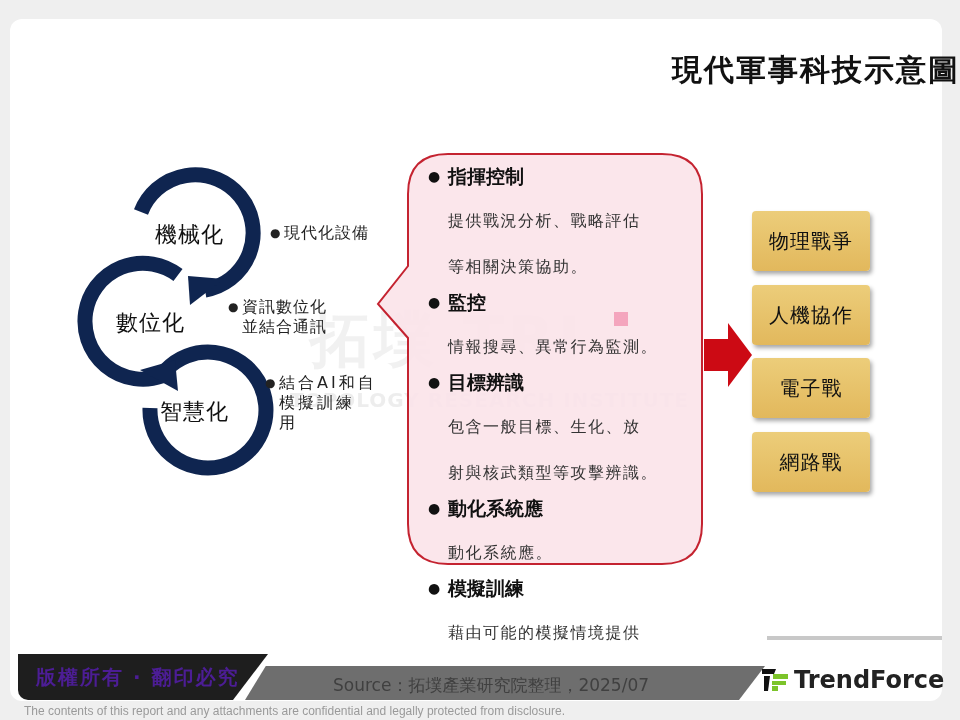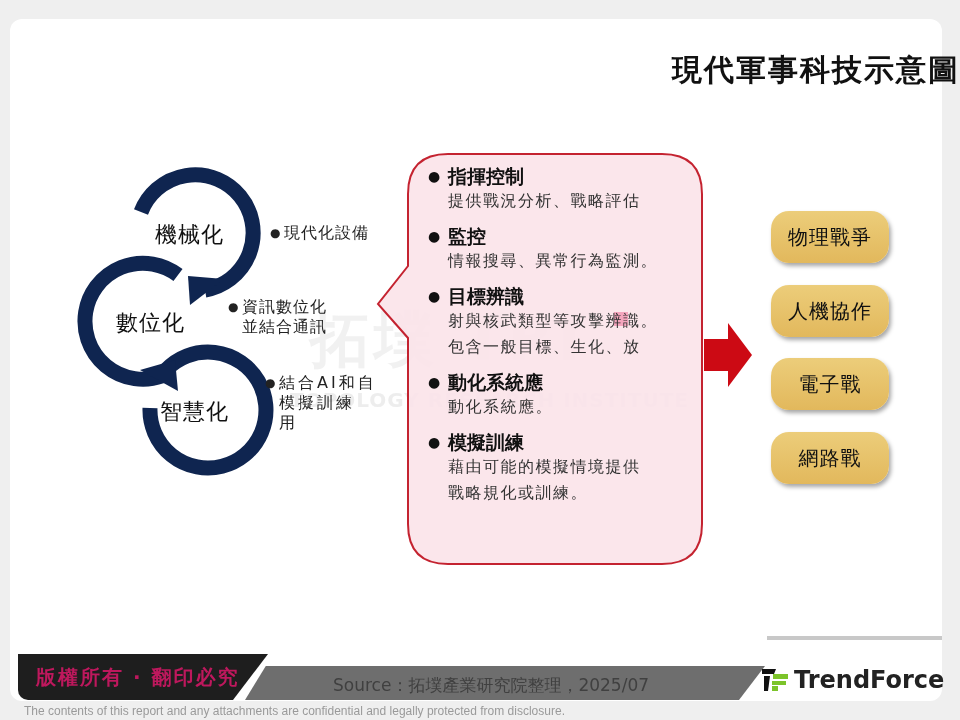--- a/index.html
+++ b/index.html
@@ -37,40 +37,40 @@
     position:absolute; left:428px; top:164px; width:270px;
   }
   .cap-item { margin-bottom:10px; }
   .cap-title {
     font-size:19px; font-weight:bold; color:#111; line-height:24px; position:relative; padding-left:20px;
   }
   .cap-title .bullet {
     position:absolute; left:0; top:0; font-size:14px; line-height:24px;
   }
   .cap-desc {
-    font-size:16px; color:#333; line-height:26px; padding-left:20px; letter-spacing:1.5px;
+    font-size:16px; color:#333; line-height:26px; padding-left:20px; letter-spacing:1.5px;margin-top:20px;
   }
   .pink-marker {
     position:absolute; left:614px; top:312px; width:14px; height:14px; background:#f4a5bd;
   }
   .red-arrow { position:absolute; left:704px; top:323px; }
   .domain-box {
-    position:absolute; left:771px; width:118px; height:52px; border-radius:18px;
+    position:absolute; left:752px; width:118px; height:60px; border-radius:4px;
     background:linear-gradient(#eccd7a, #e2b85c);
     box-shadow: 2px 3px 4px rgba(0,0,0,0.35);
     display:flex; align-items:center; justify-content:center;
     font-size:20px; color:#111; letter-spacing:1px;
   }
   .footer-dark {
     position:absolute; left:18px; top:654px; width:250px; height:46px; background:#1e1e1e;
     clip-path: polygon(0 0, 100% 0, 86% 100%, 0 100%);
     border-bottom-left-radius:10px;
   }
   .footer-dark-text {
-    position:absolute; left:36px; top:664px; font-size:20px; font-weight:bold; color:#be185d; letter-spacing:2px;
+    position:absolute; left:36px; top:664px; font-size:20px; font-weight:bold; color:#4c1d95; letter-spacing:2px;
   }
   .footer-grey {
     position:absolute; left:245px; top:666px; width:520px; height:34px; background:#6e6e6e;
     clip-path: polygon(4% 0, 100% 0, 95% 100%, 0 100%);
   }
   .footer-source {
     position:absolute; left:333px; top:674px; font-size:17px; color:#404040; white-space:nowrap;
   }
   .footer-logo-area {
     position:absolute; left:755px; top:636px; width:187px; height:64px;
@@ -133,29 +133,30 @@
 
 <svg class="callout" width="960" height="720">
   <path d="M 448 154 L 662 154 Q 702 154 702 194 L 702 524 Q 702 564 662 564 L 448 564 Q 408 564 408 524 L 408 338 L 378 304 L 408 266 L 408 194 Q 408 154 448 154 Z" fill="#fbe4ea" stroke="#c0111f" stroke-width="2" opacity="0.92"></path>
 </svg>
 <div class="pink-marker"></div>
 
 <div class="callout-content">
   <div class="cap-item">
     <div class="cap-title"><span class="bullet">●</span><span>指揮控制</span></div>
     <div class="cap-desc">提供戰況分析、戰略評估</div>
+    <div class="cap-desc">等相關決策協助。</div>
   </div>
   <div class="cap-item">
     <div class="cap-title"><span class="bullet">●</span><span>監控</span></div>
     <div class="cap-desc">情報搜尋、異常行為監測。</div>
   </div>
   <div class="cap-item">
     <div class="cap-title"><span class="bullet">●</span><span>目標辨識</span></div>
+    <div class="cap-desc">包含一般目標、生化、放</div>
     <div class="cap-desc">射與核武類型等攻擊辨識。</div>
-    <div class="cap-desc">包含一般目標、生化、放</div>
   </div>
   <div class="cap-item">
     <div class="cap-title"><span class="bullet">●</span><span>動化系統應</span></div>
     <div class="cap-desc">動化系統應。</div>
   </div>
   <div class="cap-item">
     <div class="cap-title"><span class="bullet">●</span><span>模擬訓練</span></div>
     <div class="cap-desc">藉由可能的模擬情境提供</div>
     <div class="cap-desc">戰略規化或訓練。</div>
   </div>

